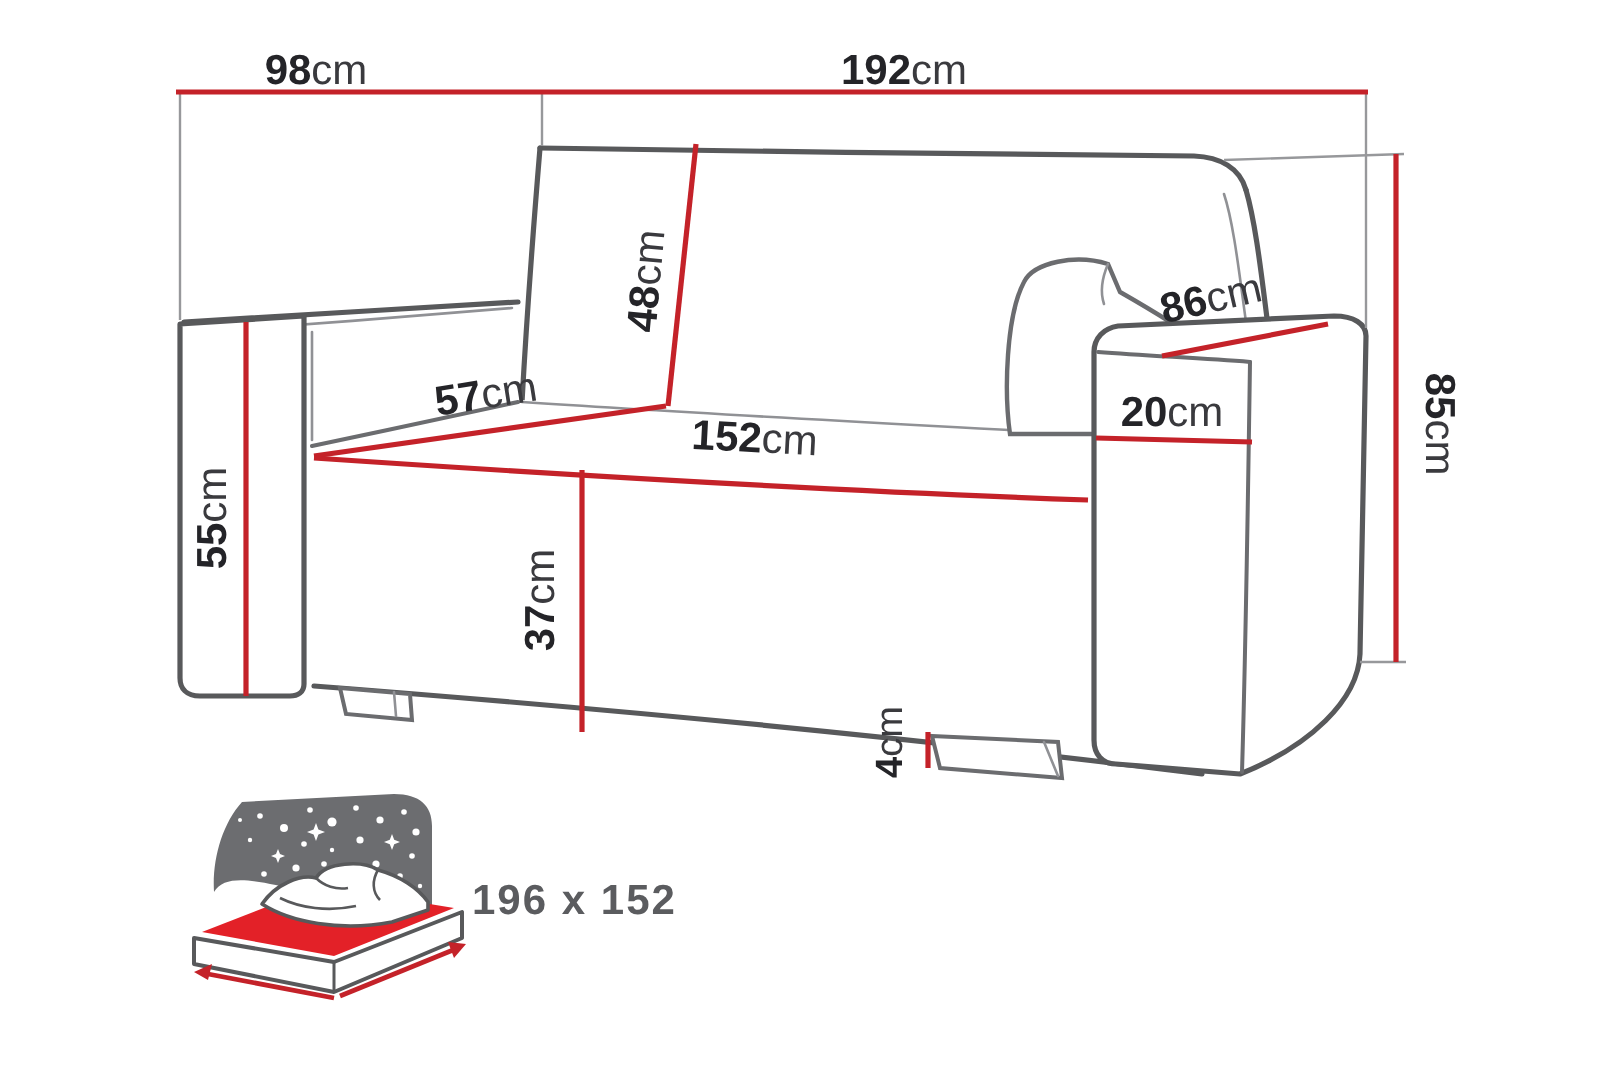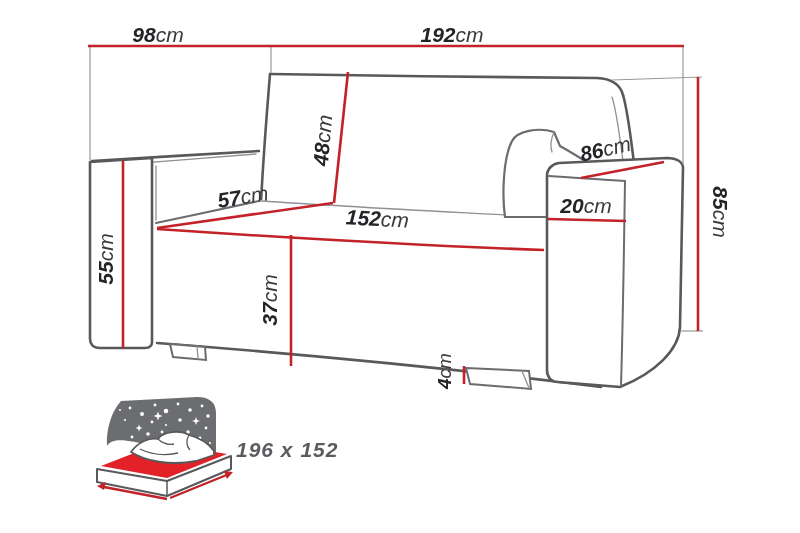--- a/index.html
+++ b/index.html
@@ -1,16 +1,16 @@
 <!DOCTYPE html>
 <html><head>
 <meta charset="utf-8">
 <style>
   html,body{margin:0;padding:0;background:#ffffff;}
-  .canvas{width:800px;height:533px;background:#fff;position:relative;overflow:hidden;font-style:italic;}
+  .canvas{width:800px;height:533px;background:#fff;position:relative;overflow:hidden;}
   svg{display:block;}
   text{font-family:"Liberation Sans",sans-serif;fill:#242428;}
   .dim-label{font-size:21px;}
   .dim-label-sm{font-size:19px;}
   .num{font-weight:bold;}
   .unit{font-weight:normal;fill:#3a3a3e;}
   .bed-label{font-size:21px;font-weight:bold;fill:#5b5c5f;letter-spacing:1px;}
   .sofa-stroke{stroke:#58595b;stroke-width:2.6;fill:none;stroke-linecap:round;stroke-linejoin:round;}
   .sofa-stroke-med{stroke:#6b6c6f;stroke-width:2;fill:none;stroke-linecap:round;}
   .sofa-stroke-thin{stroke:#909195;stroke-width:1.3;fill:none;stroke-linecap:round;}

